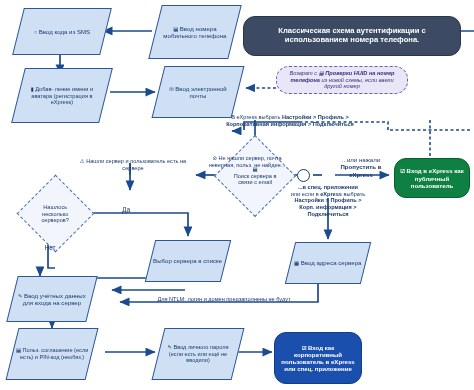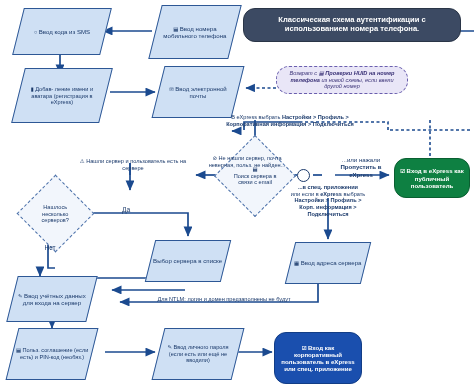--- a/index.html
+++ b/index.html
@@ -162,21 +162,21 @@
       <path d="M470,130 L388,130 L388,130"></path>
       <path d="M388,130 L388,122 L300,122"></path>
 
       <path d="M430,120 L430,160"></path>
     </g>
     <g stroke="#1b4a8f" stroke-width="1.7" fill="none">
       <path d="M300,122 L244,122 L244,130"></path>
     </g>
   </svg>
 
-  <div class="node term navy f75 bold" style="left:243px; top:8px; width:218px; height:34px;">
+  <div class="node term navy f75 bold" style="left:243px; top:16px; width:218px; height:40px;">
     <span class="txt">Классическая схема аутентификации с использованием номера телефона.</span>
   </div>
 
   <div class="node para f6" style="left:18px; top:8px; width:88px; height:47px;">
     <span class="txt">
       <span class="ico">○ </span><span>Ввод кода из SMS</span>
     </span>
   </div>
 
   <div class="node para f6" style="left:155px; top:5px; width:80px; height:54px;">

